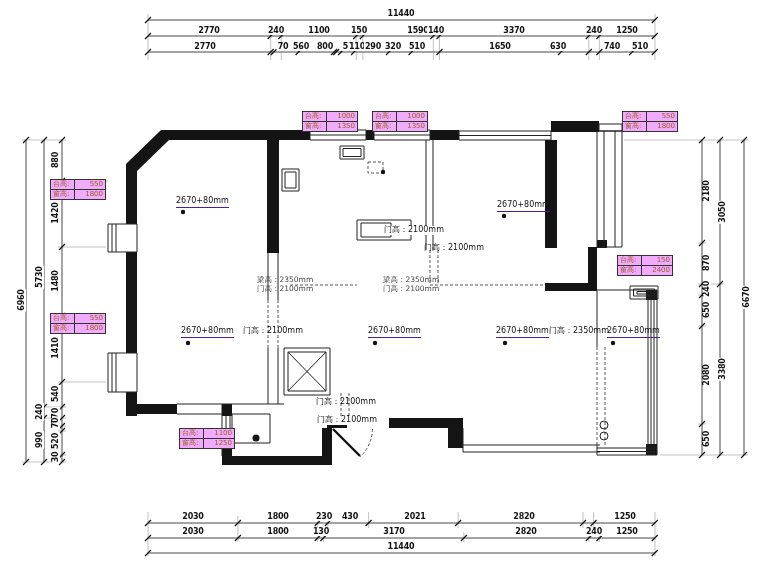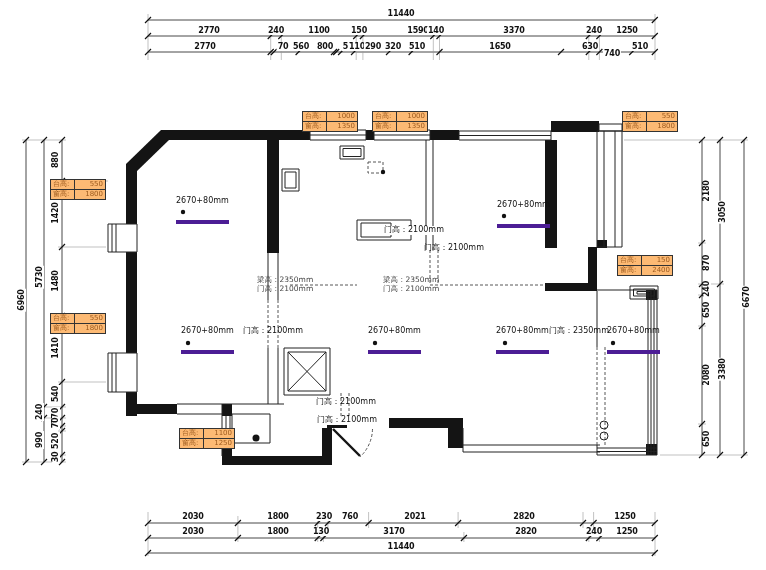--- a/index.html
+++ b/index.html
@@ -1,24 +1,24 @@
 <!DOCTYPE html>
 <html><head>
 <meta charset="utf-8">
 <style>
   html,body{margin:0;padding:0;background:#fff}
   #root{position:relative;width:766px;height:570px;background:#fff;font-family:"DejaVu Sans",sans-serif;overflow:hidden}
   #root svg{position:absolute;left:0;top:0;z-index:1}
   .d{position:absolute;transform:translateX(-50%);font:bold 8px/1 "DejaVu Sans",sans-serif;color:#111;background:#fff;padding:0 1px;white-space:nowrap;z-index:2;letter-spacing:-0.2px}
   .dv{position:absolute;transform:translate(-50%,-50%) rotate(-90deg);font:bold 8px/1 "DejaVu Sans",sans-serif;color:#111;background:#fff;padding:0 1px;white-space:nowrap;z-index:2;letter-spacing:-0.2px}
   .pl{position:absolute;font:8px/1.1 "DejaVu Sans",sans-serif;color:#111;white-space:nowrap;z-index:2}
-  .ul{border-bottom:4px solid #4c1d95;padding-bottom:14px}
+  .ul{border-bottom:1px solid #4c1d95;padding-bottom:1px}
   .bg{background:#fff;padding:0 1px}
   .beam{color:#444;font-size:7.5px}
-  .abox{position:absolute;display:grid;grid-template-columns:24px 30px;border:1px solid #333;background:#fdba74;z-index:3}
+  .abox{position:absolute;display:grid;grid-template-columns:24px 30px;border:1px solid #333;background:#f0abfc;z-index:3}
   .abox span{font:7px/9px "DejaVu Sans",sans-serif;color:#9c5a1e;padding:0 2px;white-space:nowrap}
   .abox span:nth-child(odd){border-right:1px solid #333}
   .abox span:nth-child(-n+2){border-bottom:1px solid #333}
   .abox span:nth-child(even){text-align:right}
 </style>
 </head>
 <body>
 
 <div id="root">
 
@@ -93,28 +93,28 @@
 <span class="d" style="left:205px;top:43px">2770</span>
 <span class="d" style="left:283px;top:43px">70</span>
 <span class="d" style="left:301px;top:43px">560</span>
 <span class="d" style="left:325px;top:43px">800</span>
 <span class="d" style="left:348px;top:43px">50</span>
 <span class="d" style="left:357px;top:43px">110</span>
 <span class="d" style="left:373px;top:43px">290</span>
 <span class="d" style="left:393px;top:43px">320</span>
 <span class="d" style="left:417px;top:43px">510</span>
 <span class="d" style="left:500px;top:43px">1650</span>
-<span class="d" style="left:590px;top:43px">630</span>
-<span class="d" style="left:612px;top:50px">740</span>
+<span class="d" style="left:558px;top:43px">630</span>
+<span class="d" style="left:612px;top:43px">740</span>
 <span class="d" style="left:640px;top:43px">510</span>
 
 <span class="d" style="left:193px;top:513px">2030</span>
 <span class="d" style="left:278px;top:513px">1800</span>
 <span class="d" style="left:324px;top:513px">230</span>
-<span class="d" style="left:350px;top:513px">760</span>
+<span class="d" style="left:350px;top:513px">430</span>
 <span class="d" style="left:415px;top:513px">2021</span>
 <span class="d" style="left:524px;top:513px">2820</span>
 <span class="d" style="left:625px;top:513px">1250</span>
 <span class="d" style="left:193px;top:528px">2030</span>
 <span class="d" style="left:278px;top:528px">1800</span>
 <span class="d" style="left:321px;top:528px">130</span>
 <span class="d" style="left:394px;top:528px">3170</span>
 <span class="d" style="left:526px;top:528px">2820</span>
 <span class="d" style="left:594px;top:528px">240</span>
 <span class="d" style="left:627px;top:528px">1250</span>

